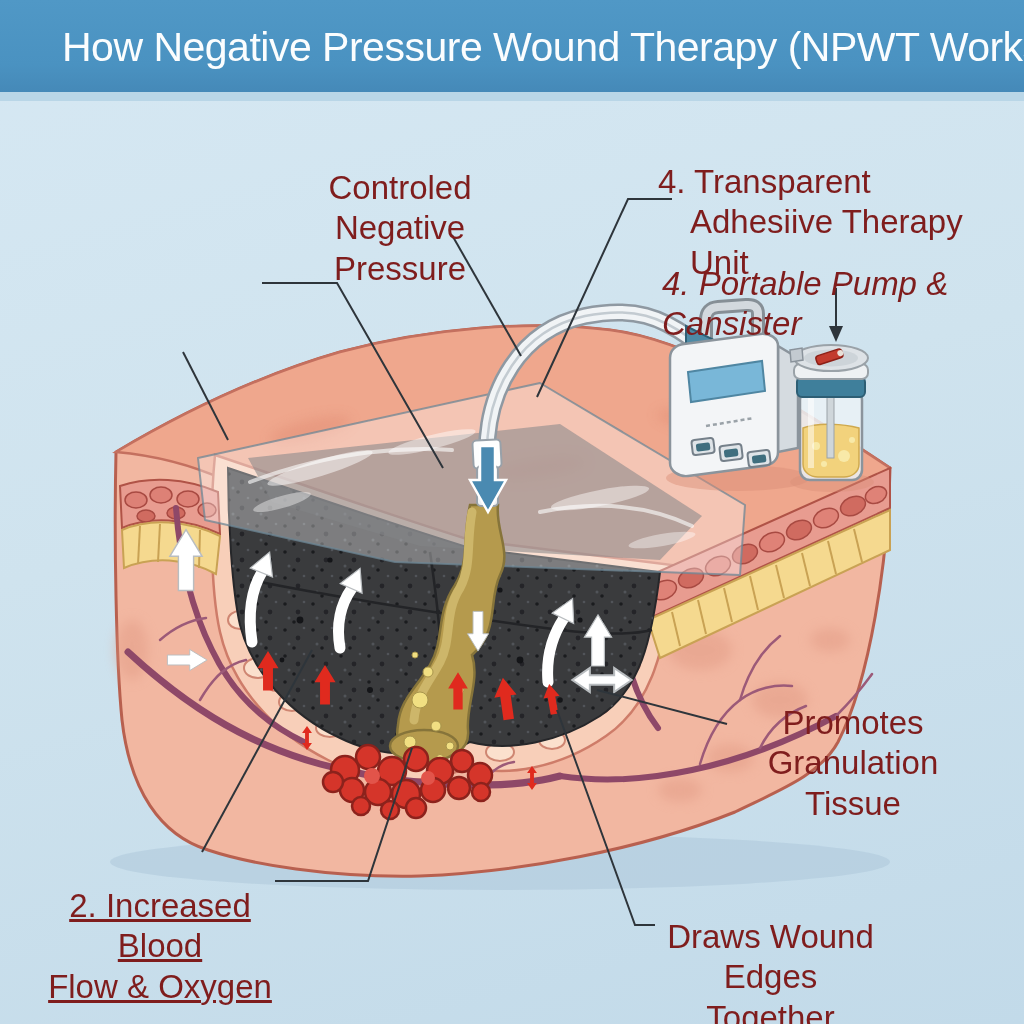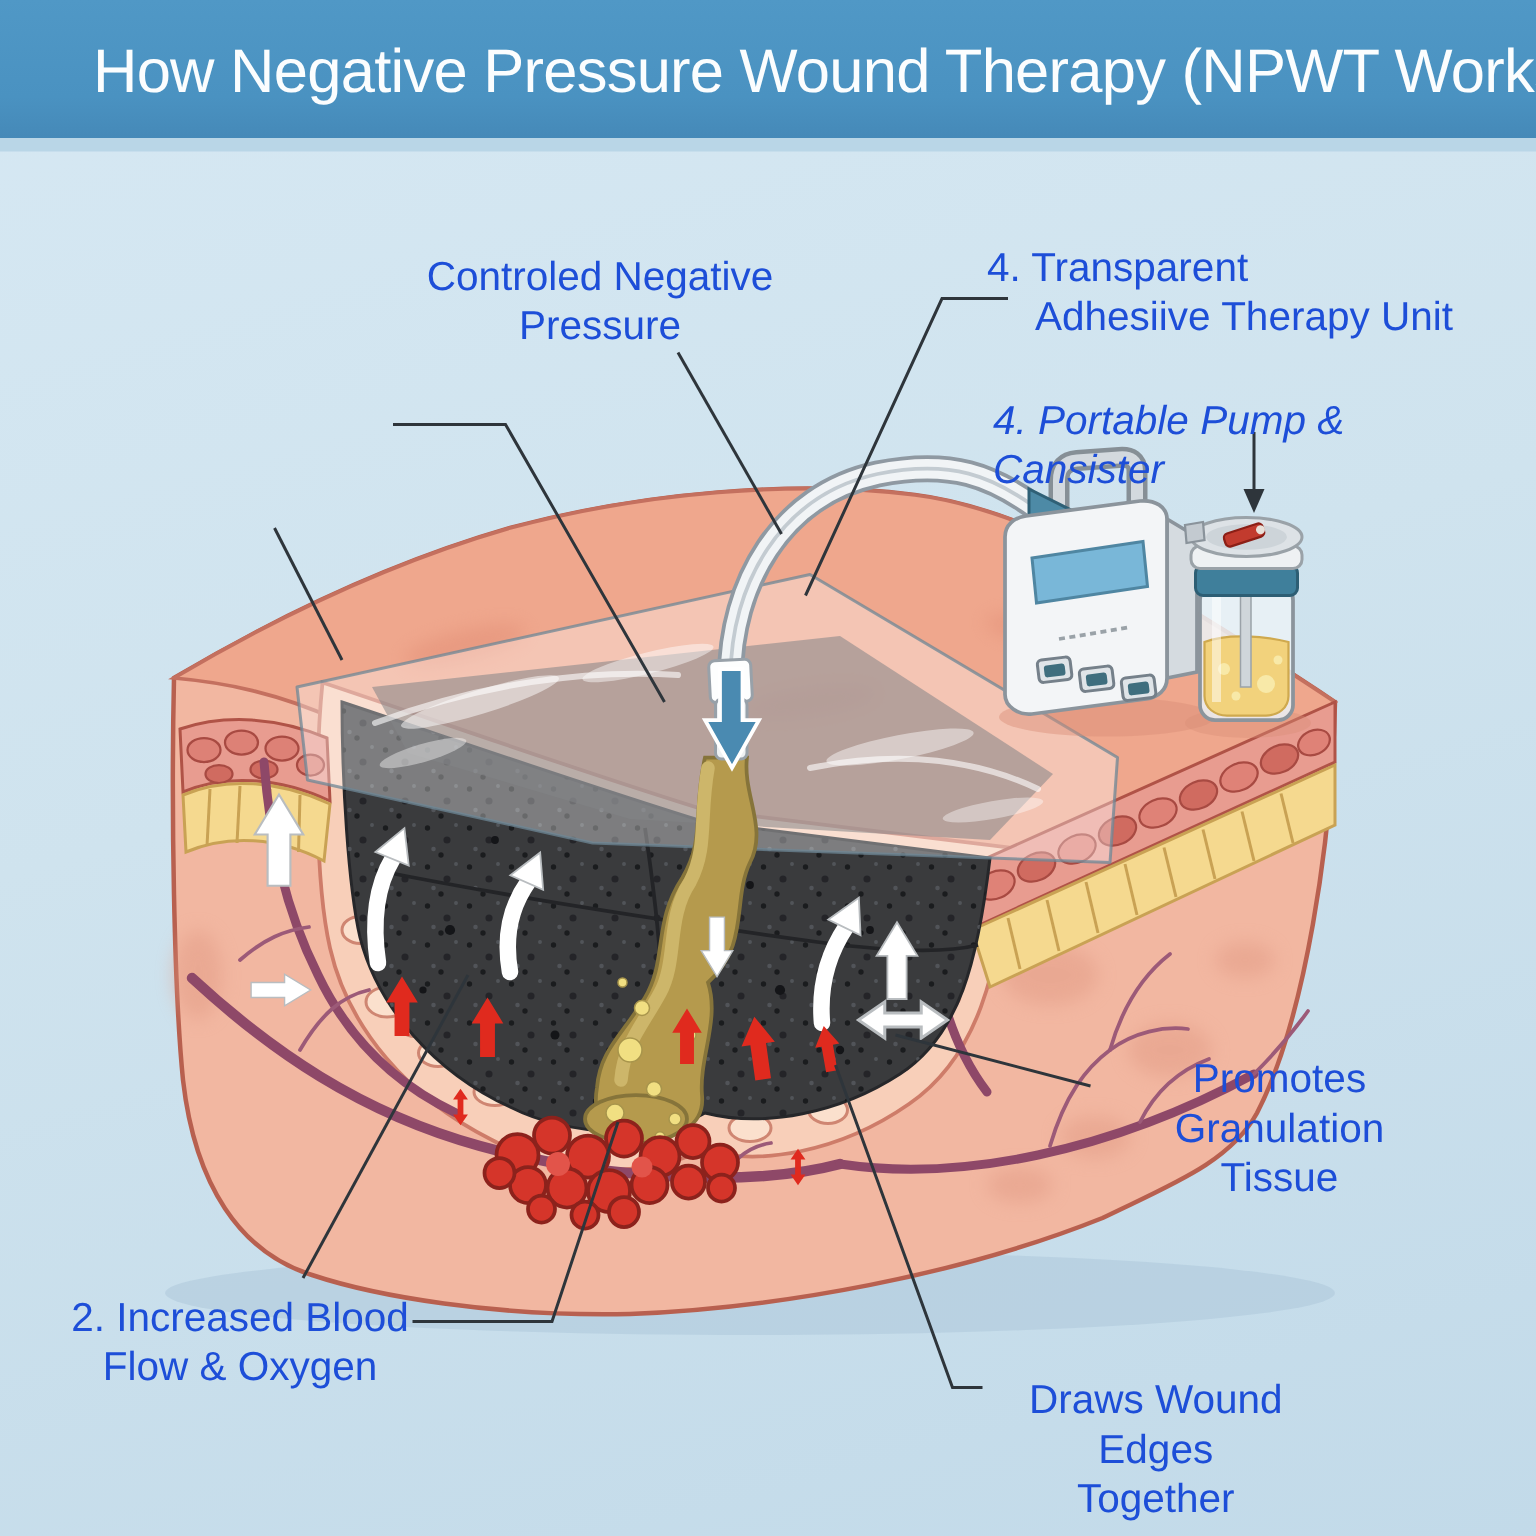--- a/index.html
+++ b/index.html
@@ -14,21 +14,21 @@
     position:absolute;left:0;top:0;width:1024px;height:92px;
     background:linear-gradient(180deg,#5098c6 0%,#4a92c1 70%,#4589b8 100%);
     border-bottom:9px solid #b9d6e7;
     box-sizing:content-box;
   }
   .title{
     position:absolute;left:62px;top:0;height:92px;line-height:94px;
     color:#fbfdfe;font-size:41px;font-weight:500;letter-spacing:-.5px;white-space:nowrap;
   }
   .label{
-    position:absolute;color:#1d4ed8;font-size:27px;font-weight:500;
+    position:absolute;color:#7f1d1d;font-size:33px;font-weight:500;
     line-height:1.22;white-space:pre-line;
   }
   .center{text-align:center;}
   .hang{text-indent:-32px;padding-left:32px;}
 </style>
 </head>
 <body>
 
 <div class="stage">
 
@@ -341,21 +341,21 @@
 
 
 <div class="label center" style="left:280px;top:168px;width:240px;">Controled Negative
 Pressure</div>
 
 <div class="label hang" style="left:658px;top:162px;width:300px;">4. Transparent
 Adhesiive Therapy Unit</div>
 
 <div class="label" style="left:662px;top:264px;width:340px;font-style:italic;">4. Portable Pump &amp; Cansister</div>
 
-<div class="label center" style="left:40px;top:862px;width:240px;">2. Increased Blood
+<div class="label center" style="left:40px;top:886px;width:240px;text-decoration:underline;">2. Increased Blood
 Flow &amp; Oxygen</div>
 
 <div class="label center" style="left:648px;top:917px;width:245px;">Draws Wound Edges
 Together</div>
 
 <div class="label center" style="left:722px;top:703px;width:262px;">Promotes Granulation
 Tissue</div>
 
 </div>
 

